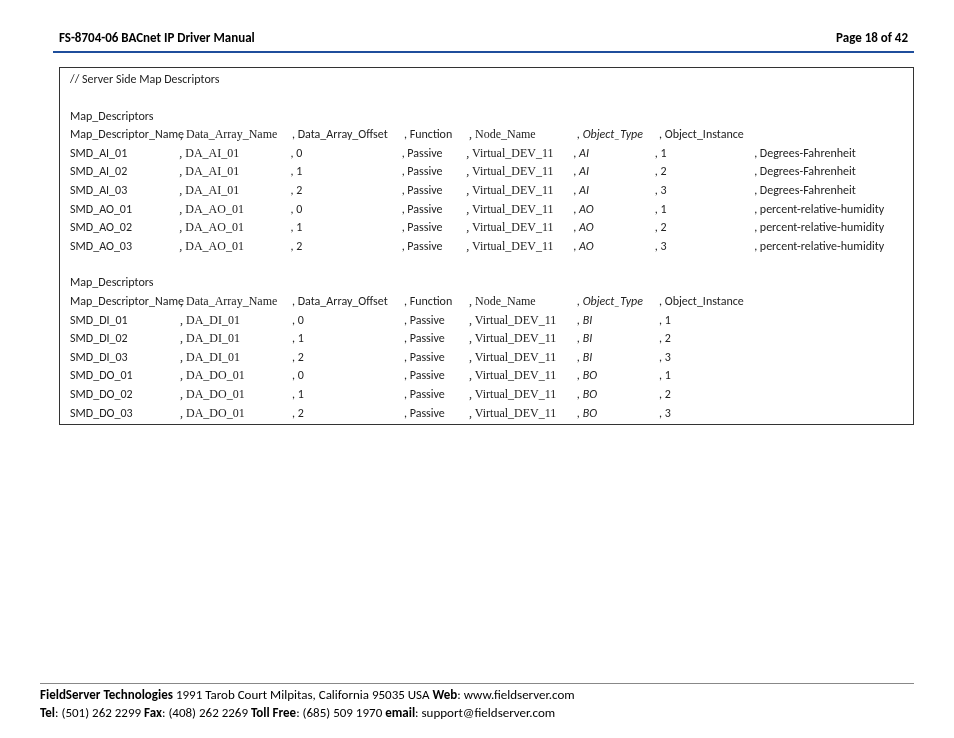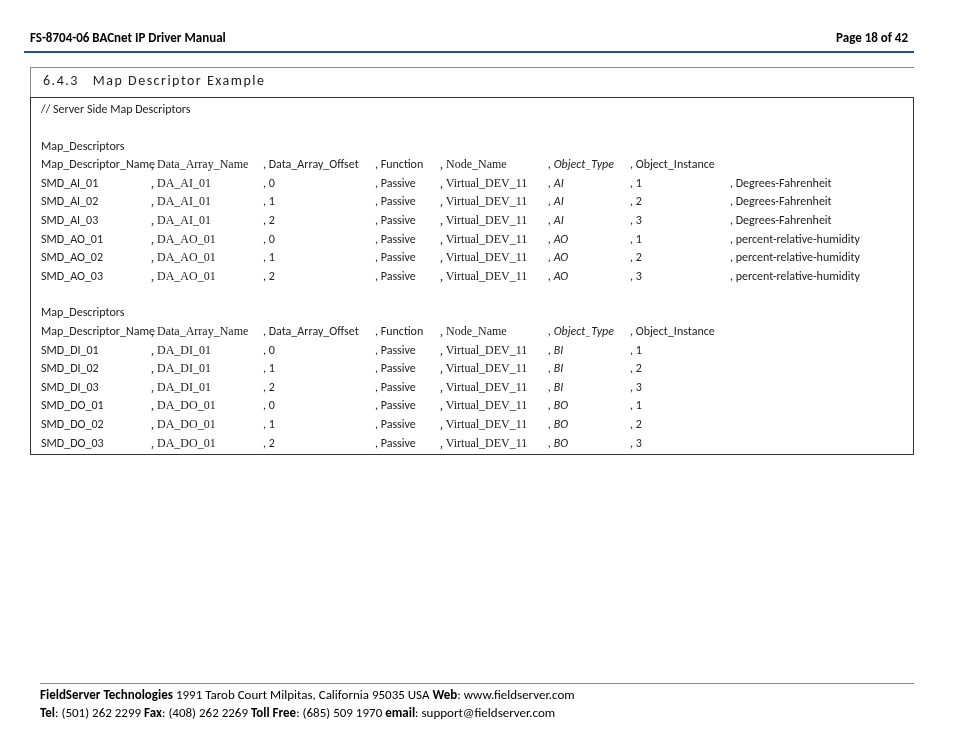--- a/index.html
+++ b/index.html
@@ -7,21 +7,21 @@
     margin: 0;
     padding: 0;
     font-family: Calibri, Arial, sans-serif;
     background: #fff;
     color: #000;
   }
   .page {
     width: 954px;
     height: 738px;
     position: relative;
-    padding: 30px 40px 0 24px;
+    padding: 30px 40px 0 53px;
   }
   .header-row {
     display: flex;
     justify-content: space-between;
     font-size: 13px;
     font-weight: bold;
     padding: 0 6px 6px 6px;
   }
   .blue-rule {
     height: 2px;
@@ -76,24 +76,20 @@
 <body>
 
 <div class="page">
 
   <div class="header-row">
     <span>FS-8704-06 BACnet IP Driver Manual</span>
     <span>Page 18 of 42</span>
   </div>
   <div class="blue-rule"></div>
 
-  <div class="section-title">
-    <span>6.4.3</span>&nbsp;&nbsp;
-    <span>Map Descriptor Example</span>
-  </div>
 
   <div class="table-box">
     <div class="row">
         <span class="c0">//    Server Side Map Descriptors</span>
       </div>
     <div class="blank"></div>
 
     <div class="row">
         <span class="c0">Map_Descriptors</span>
       </div>

